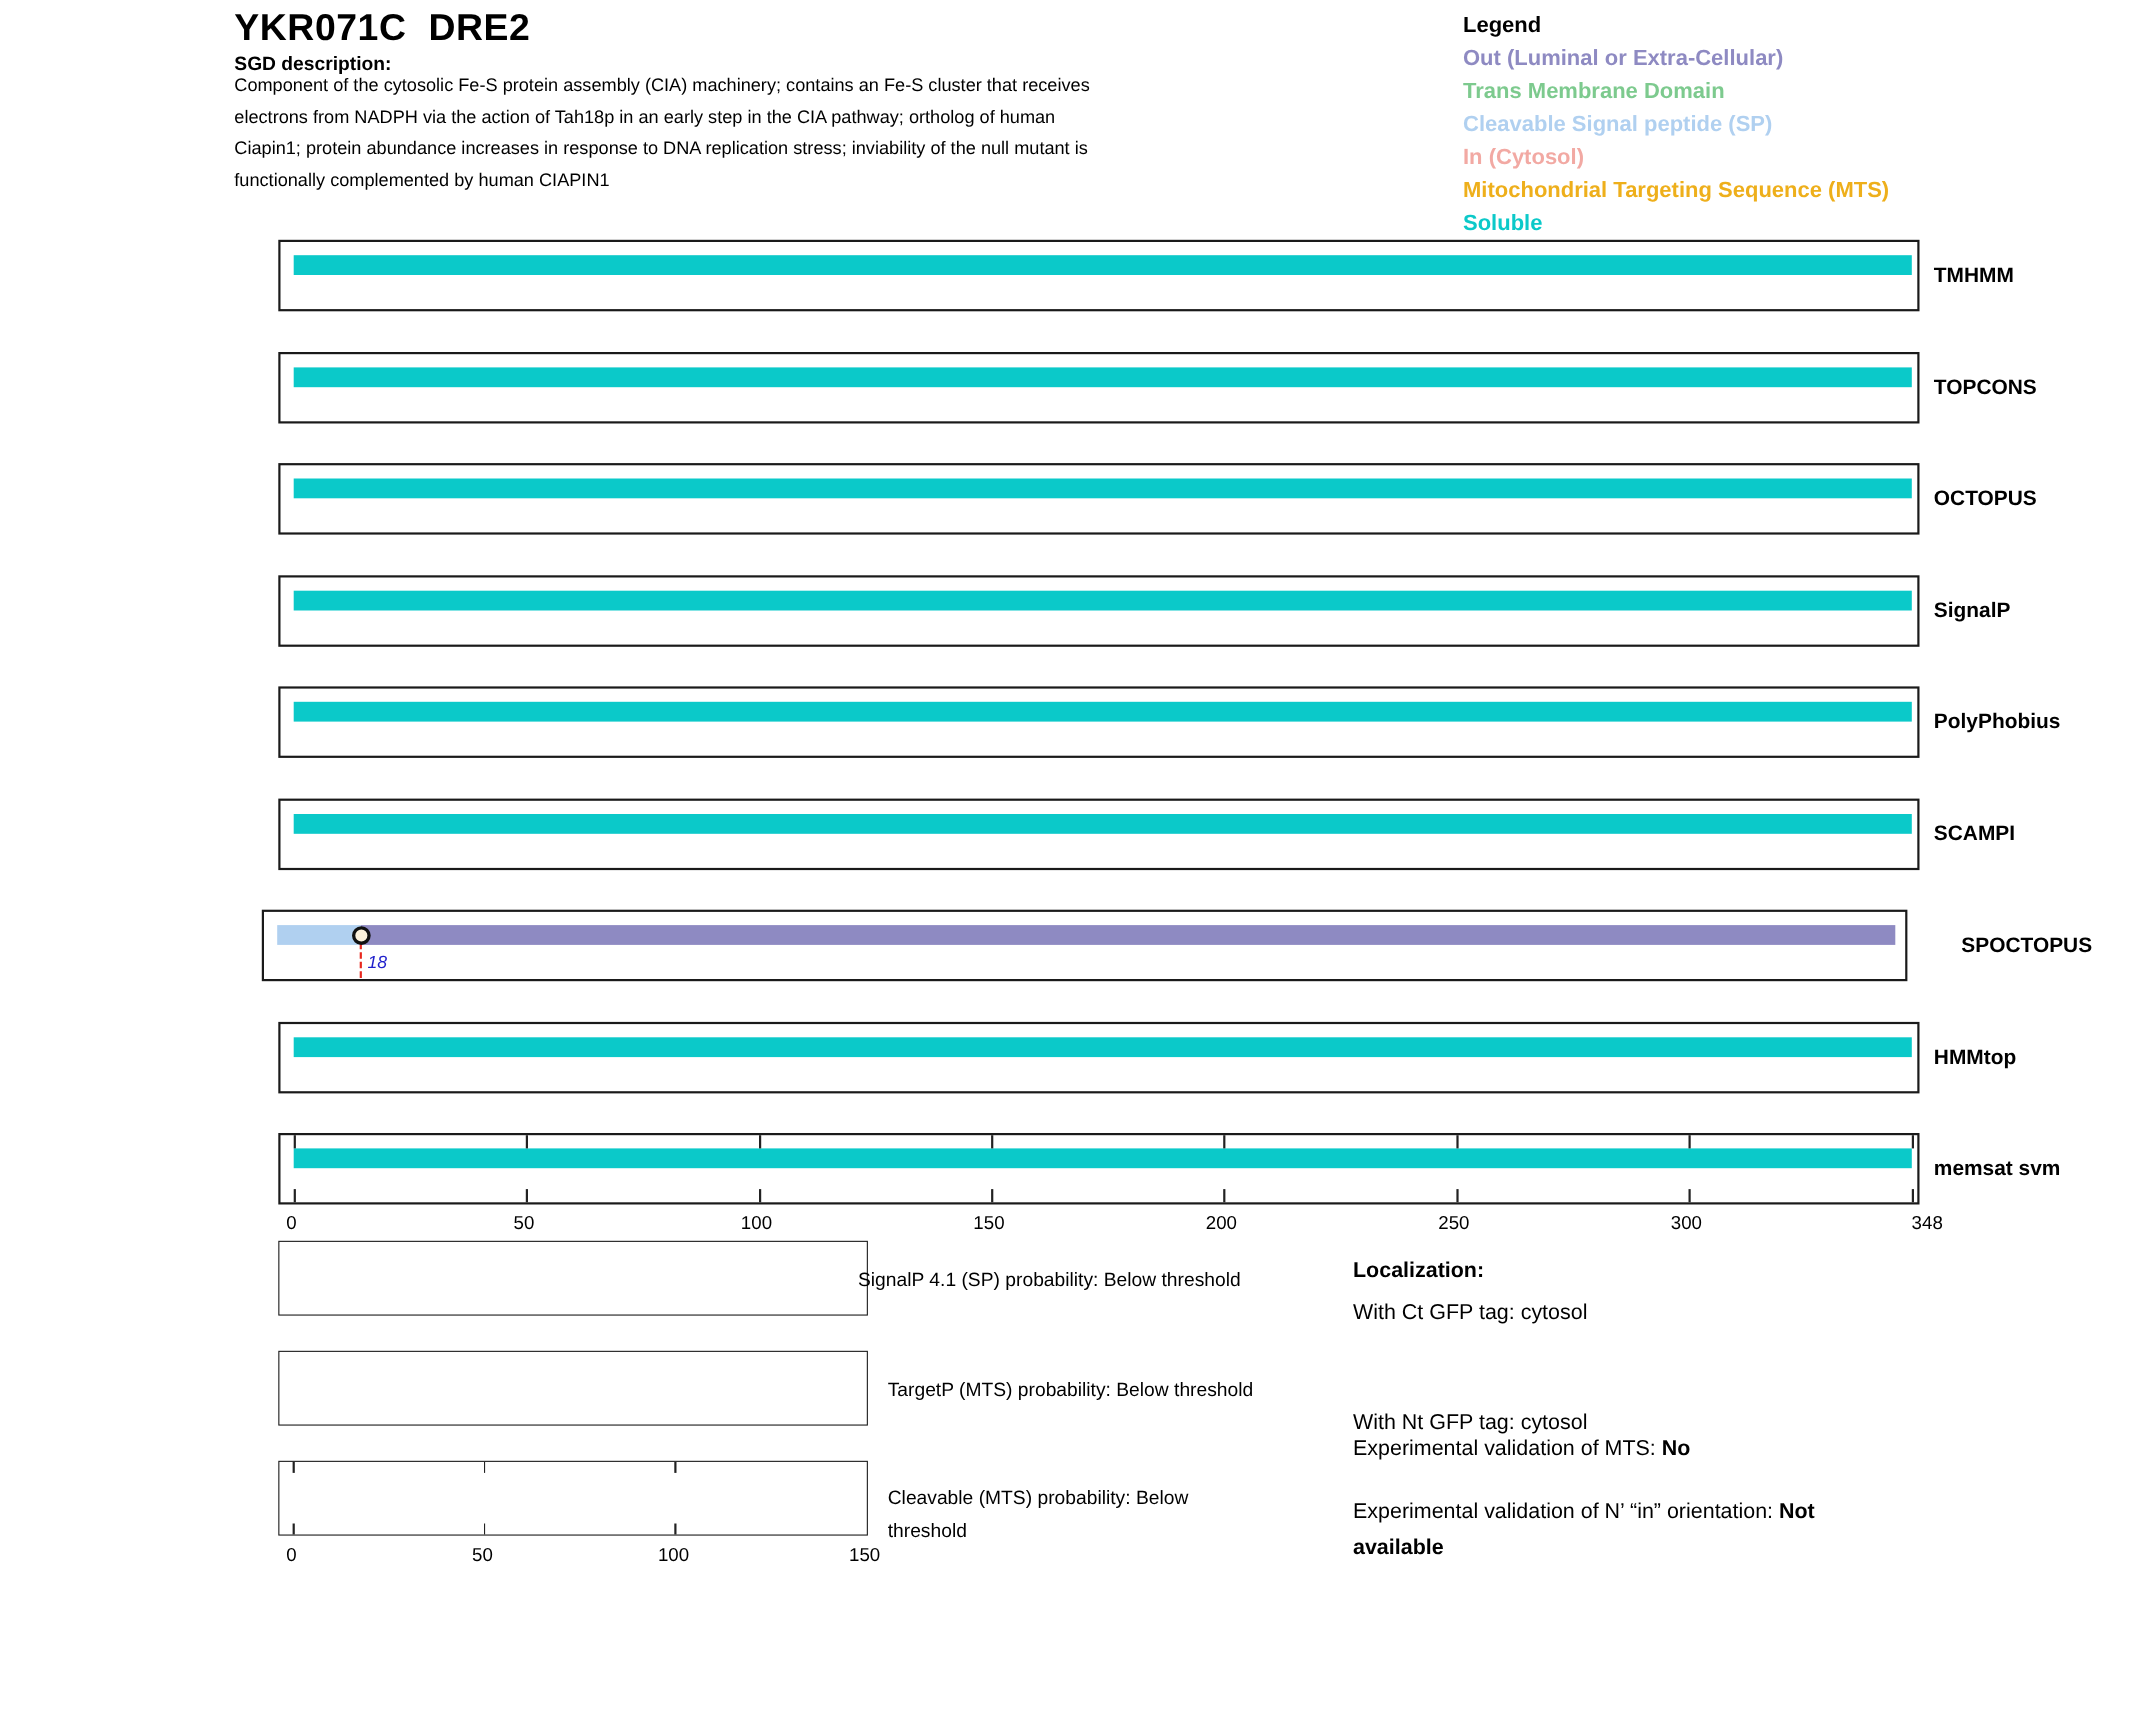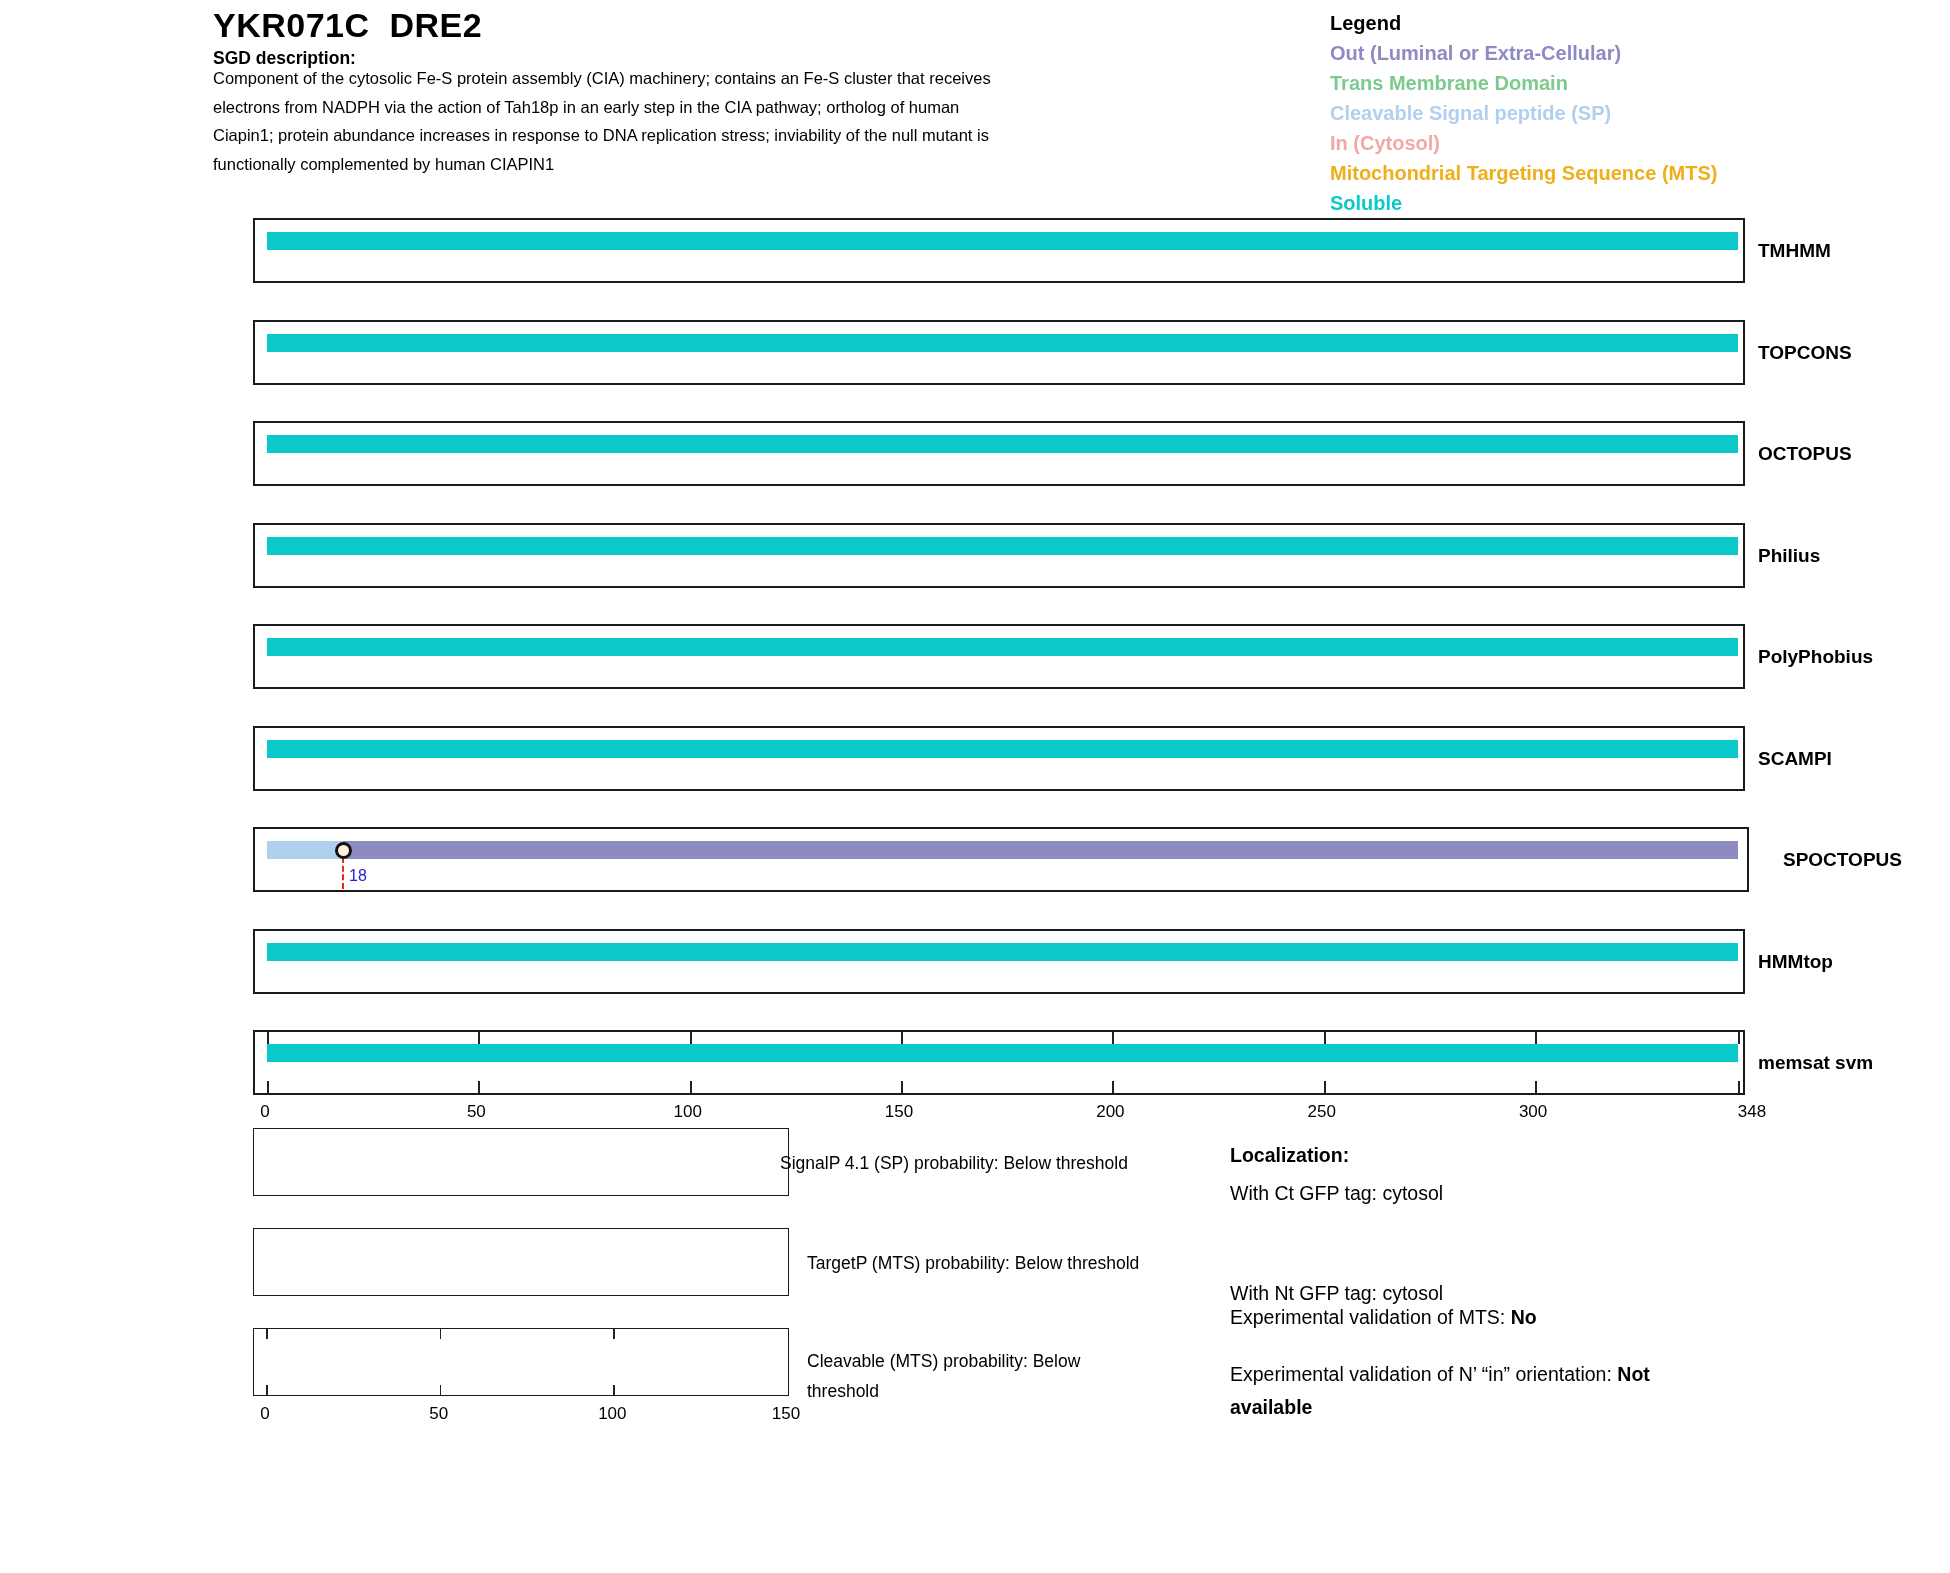--- a/index.html
+++ b/index.html
@@ -55,30 +55,30 @@
       <div class="bar" style="left: 12px; top: 12px; width: 1471px; height: 18px; background: rgb(11, 201, 201);"></div>
     </div>
     <div class="track-label" style="left: 1758px; top: 341.5px;">TOPCONS</div>
     <div class="track-box" style="left: 253px; top: 421px; width: 1492px; height: 65px;">
       <div class="bar" style="left: 12px; top: 12px; width: 1471px; height: 18px; background: rgb(11, 201, 201);"></div>
     </div>
     <div class="track-label" style="left: 1758px; top: 443px;">OCTOPUS</div>
     <div class="track-box" style="left: 253px; top: 522.5px; width: 1492px; height: 65px;">
       <div class="bar" style="left: 12px; top: 12px; width: 1471px; height: 18px; background: rgb(11, 201, 201);"></div>
     </div>
-    <div class="track-label" style="left: 1758px; top: 544.5px;">Philius</div>
+    <div class="track-label" style="left: 1758px; top: 544.5px;">SignalP</div>
     <div class="track-box" style="left: 253px; top: 624px; width: 1492px; height: 65px;">
       <div class="bar" style="left: 12px; top: 12px; width: 1471px; height: 18px; background: rgb(11, 201, 201);"></div>
     </div>
     <div class="track-label" style="left: 1758px; top: 646px;">PolyPhobius</div>
     <div class="track-box" style="left: 253px; top: 725.5px; width: 1492px; height: 65px;">
       <div class="bar" style="left: 12px; top: 12px; width: 1471px; height: 18px; background: rgb(11, 201, 201);"></div>
     </div>
     <div class="track-label" style="left: 1758px; top: 747.5px;">SCAMPI</div>
-    <div class="track-box" style="left: 253px; top: 827px; width: 1496px; height: 65px;">
+    <div class="track-box" style="left: 238px; top: 827px; width: 1496px; height: 65px; font-style: italic;">
       <div class="bar" style="left: 12px; top: 12px; width: 76.0862px; height: 18px; background: rgb(176, 208, 240);"></div>
       <div class="bar" style="left: 88.0862px; top: 12px; width: 1394.91px; height: 18px; background: rgb(142, 138, 194);"></div>
       <div class="marker-line" style="left: 87.0862px; top: 28px; height: 32px;"></div>
       <div class="marker-circle" style="left: 79.5862px; top: 12.5px;"></div>
       <div class="marker-label" style="left: 94.0862px; top: 38px;">18</div>
     </div>
     <div class="track-label" style="left: 1758px; top: 849px; margin-left: 25px;">SPOCTOPUS</div>
     <div class="track-box" style="left: 253px; top: 928.5px; width: 1492px; height: 65px;">
       <div class="bar" style="left: 12px; top: 12px; width: 1471px; height: 18px; background: rgb(11, 201, 201);"></div>
     </div>

